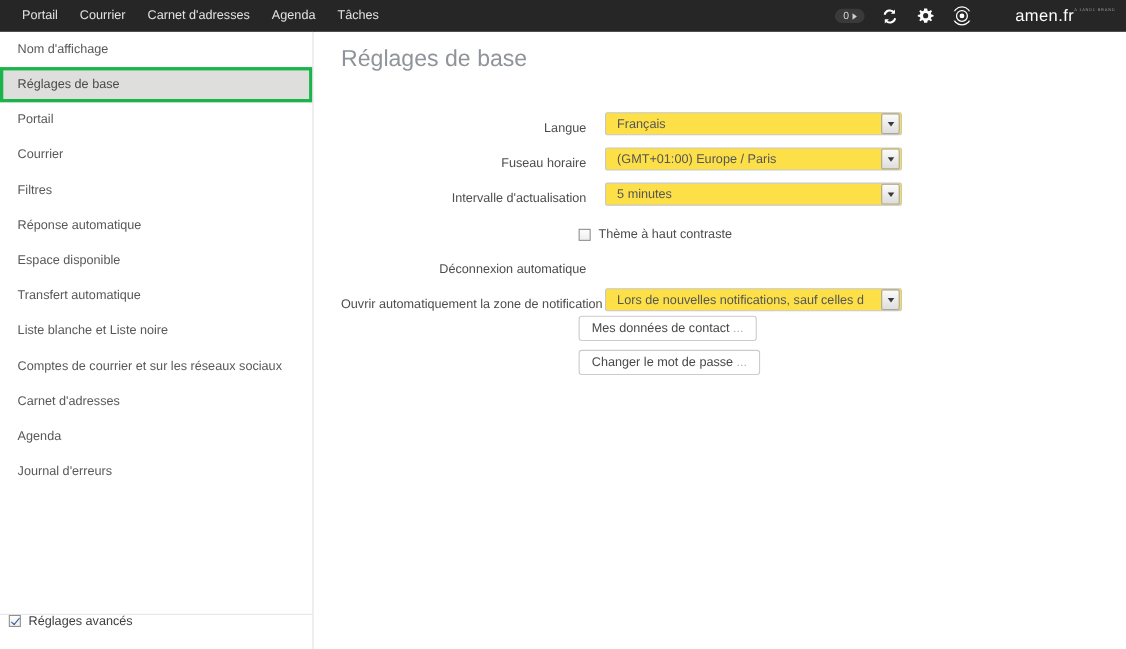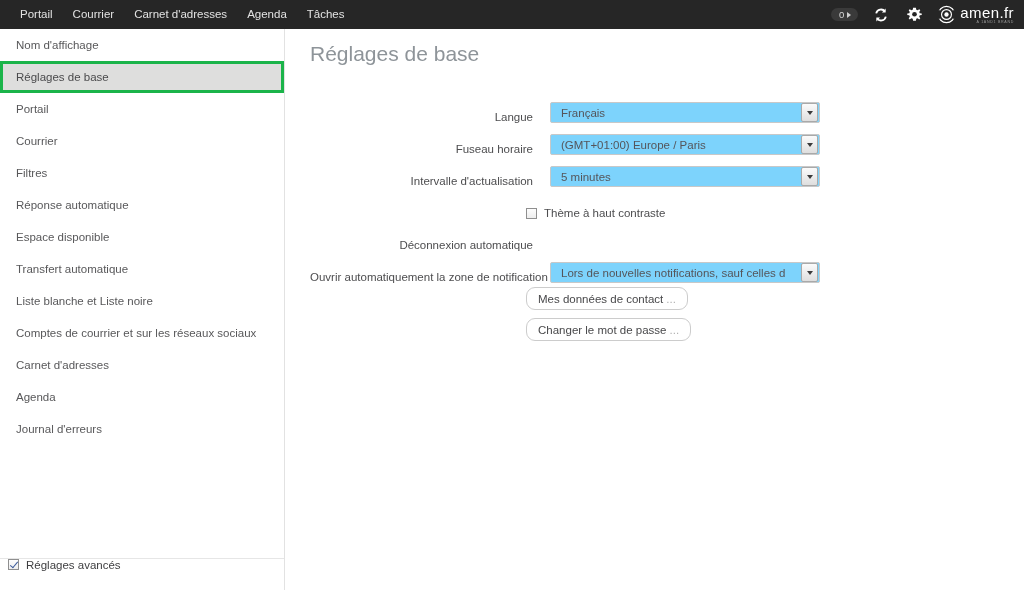--- a/index.html
+++ b/index.html
@@ -73,21 +73,21 @@
     align-items: center;
     justify-content: center;
     cursor: pointer;
   }
   .brand {
     display: flex;
     align-items: center;
     gap: 4px;
     cursor: pointer;
   }
-  .brand-text { display: flex; flex-direction: column; line-height: 1; }
+  .brand-text { display: flex; flex-direction: row; line-height: 1; margin-left: 35px; }
   .brand-name {
     color: #ffffff;
     font-size: 15px;
     letter-spacing: 0.4px;
     font-weight: 400;
   }
   .brand-sub {
     color: #9a9a9a;
     font-size: 3.6px;
     letter-spacing: 0.7px;
@@ -202,21 +202,21 @@
     font-size: 11.5px;
     color: #4d4d4f;
     box-sizing: border-box;
     white-space: nowrap;
   }
   .select {
     width: 270px;
     height: 21px;
     border: 1px solid #c8c8c8;
     border-radius: 2px;
-    background: #7dd3fc;
+    background: #fde047;
     display: flex;
     align-items: center;
     box-sizing: border-box;
     position: relative;
     cursor: pointer;
     gap: 16px;
   }
   .select .val {
     font-size: 11.5px;
     color: #55555a;
@@ -262,21 +262,21 @@
 
   .btn-row {
     display: flex;
     align-items: center;
     height: 31px;
   }
   .btn-row .spacer { width: 240px; flex: 0 0 auto; }
   .btn {
     height: 23px;
     border: 1px solid #cccccc;
-    border-radius: 9px;
+    border-radius: 3px;
     background: #ffffff;
     font-size: 11.5px;
     color: #48484a;
     padding: 0 11px;
     display: inline-flex;
     align-items: center;
     cursor: pointer;
     font-family: "Liberation Sans", sans-serif;
     white-space: nowrap;
   }

